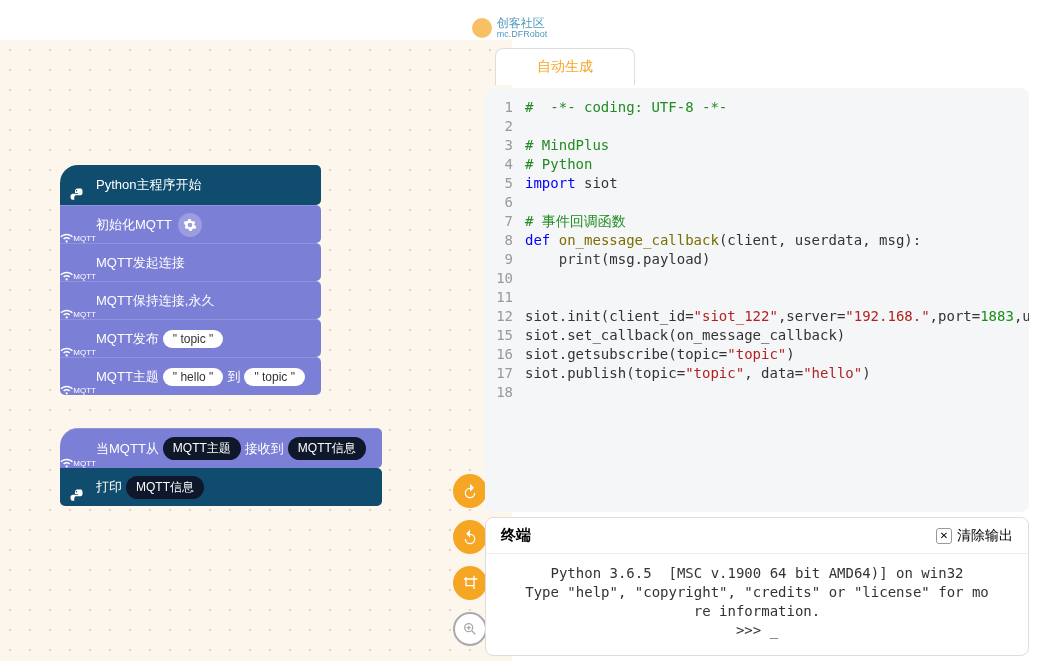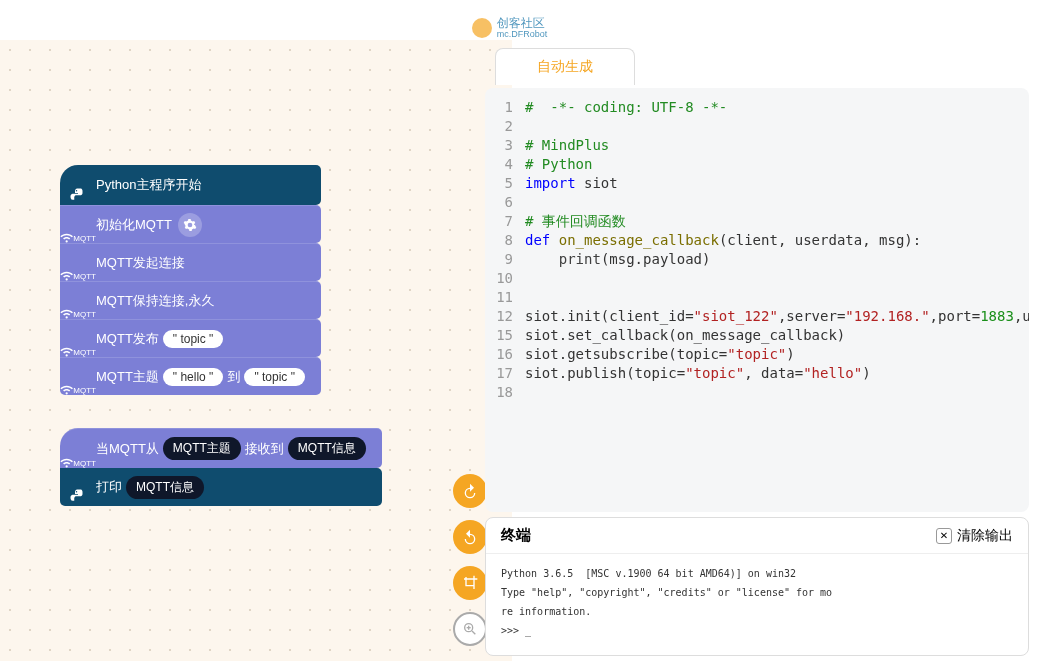--- a/index.html
+++ b/index.html
@@ -50,21 +50,21 @@
 .c-key { color: #0000ff; }
 .c-func { color: #404040; }
 .c-str { color: #b22222; }
 .c-num { color: #1a8f1a; }
 .c-def { color: #7a6e00; }
 
 .terminal-panel { background: #fff; border: 1px solid #ddd; border-radius: 8px; margin: 0 5px 5px 5px; }
 .term-head { display: flex; justify-content: space-between; align-items: center; padding: 8px 15px; border-bottom: 1px solid #eee; font-size: 15px; font-weight: bold; }
 .clear-btn { display: flex; align-items: center; gap: 5px; font-size: 14px; font-weight: normal; cursor: pointer; }
 .clear-icon { width: 16px; height: 16px; border: 1px solid #999; border-radius: 3px; display:flex; align-items:center; justify-content:center; font-size:10px;}
-.term-body { padding: 10px 15px 15px; font-family: Consolas, monospace; font-size: 10px; line-height: 19px; white-space: pre-wrap; word-break: break-all; color: #333; }
+.term-body { padding: 10px 15px 15px; font-family: Consolas, monospace; font-size: 14px; line-height: 19px; white-space: pre-wrap; word-break: break-all; color: #333; text-align: center; }
 
 svg { display: block; }
 </style>
 </head>
 <body>
 
 <div class="topbar">
   <div class="run-btn">
     <span class="run-icon">
         <span class="play-triangle"></span>

